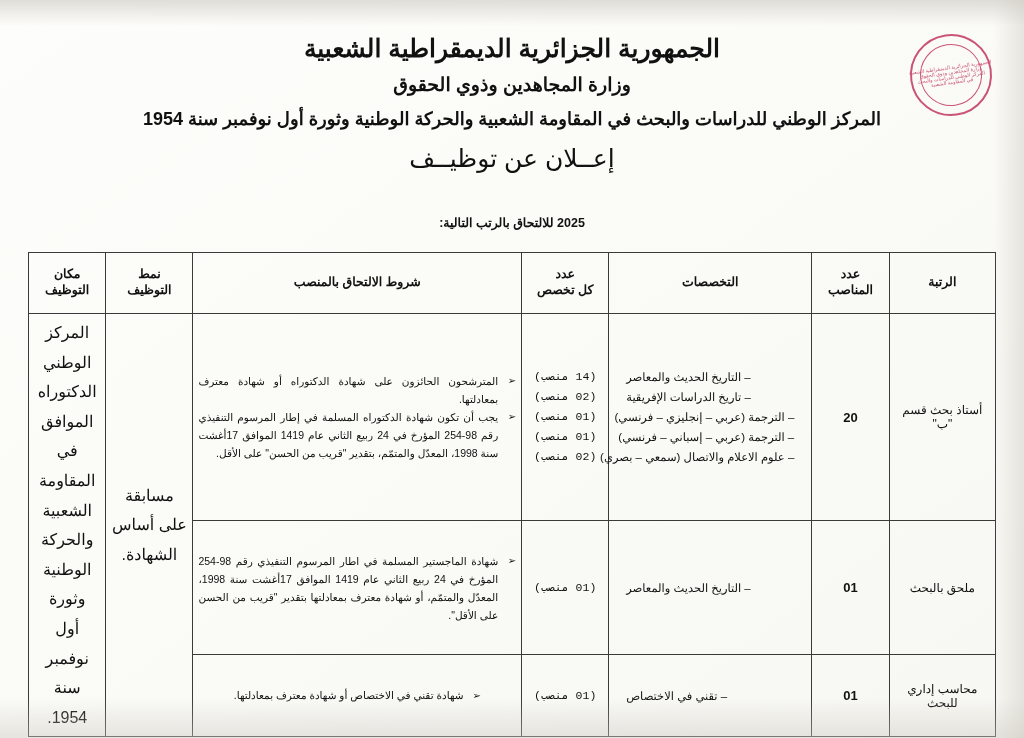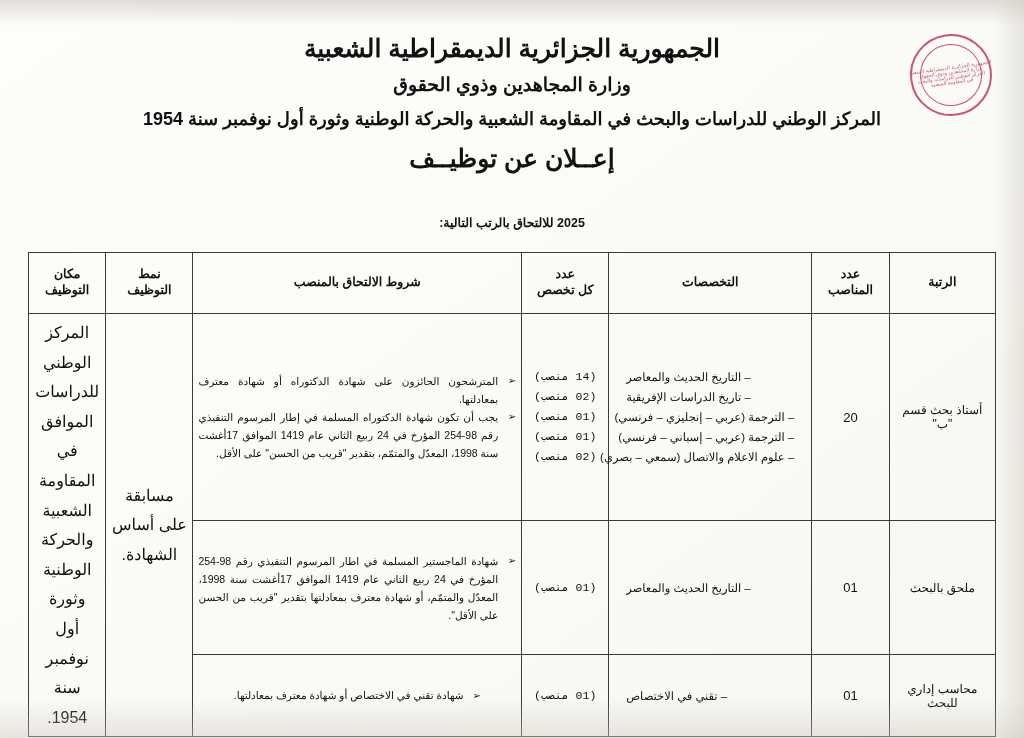--- a/index.html
+++ b/index.html
@@ -94,21 +94,21 @@
     margin-bottom: 12px;
   }
   .h-line3 {
     font-size: 18px;
     font-weight: bold;
     margin-bottom: 14px;
     padding: 0 70px;
   }
   .h-title {
     font-size: 25px;
-    font-weight: bold;
+    font-weight: normal;
     letter-spacing: 4px;
     margin-bottom: 6px;
   }
 
   
   .intro {
     margin: 38px 58px 0 58px;
     font-size: 12.5px;
     font-weight: bold;
     line-height: 2.0;
@@ -139,21 +139,21 @@
     line-height: 1.25;
   }
   .col-rutba   { width: 11.0%; }
   .col-adad    { width: 8.0%;  }
   .col-takhas  { width: 21.0%; }
   .col-adadk   { width: 9.0%;  }
   .col-shurut  { width: 34.0%; }
   .col-namat   { width: 9.0%;  }
   .col-makan   { width: 8.0%;  }
   td.rutba    { text-align: center; font-size: 12px; }
-  td.adad     { text-align: center; font-size: 13px; font-weight: normal; }
+  td.adad     { text-align: center; font-size: 13px; font-weight: bold; }
 
   td.takhas ul {
     list-style: none;
     margin: 12px; padding: 0;
     text-align: left;
   }
   td.takhas li {
     font-size: 11.5px;
     line-height: 1.75;
     white-space: nowrap;
@@ -302,21 +302,21 @@
               </li>
             </ul>
           </td>
           <td class="namat" rowspan="3">
             <div>مسابقة</div>
             <div>على أساس</div>
             <div>الشهادة.</div>
           </td>
           <td class="makan" rowspan="3">
             <div>المركز الوطني</div>
-            <div>للدراسات</div>
+            <div>الدكتوراه</div>
             <div>الموافق في</div>
             <div>المقاومة</div>
             <div>الشعبية</div>
             <div>والحركة</div>
             <div>الوطنية وثورة</div>
             <div>أول نوفمبر</div>
             <div>سنة 1954.</div>
           </td>
         </tr>
 

